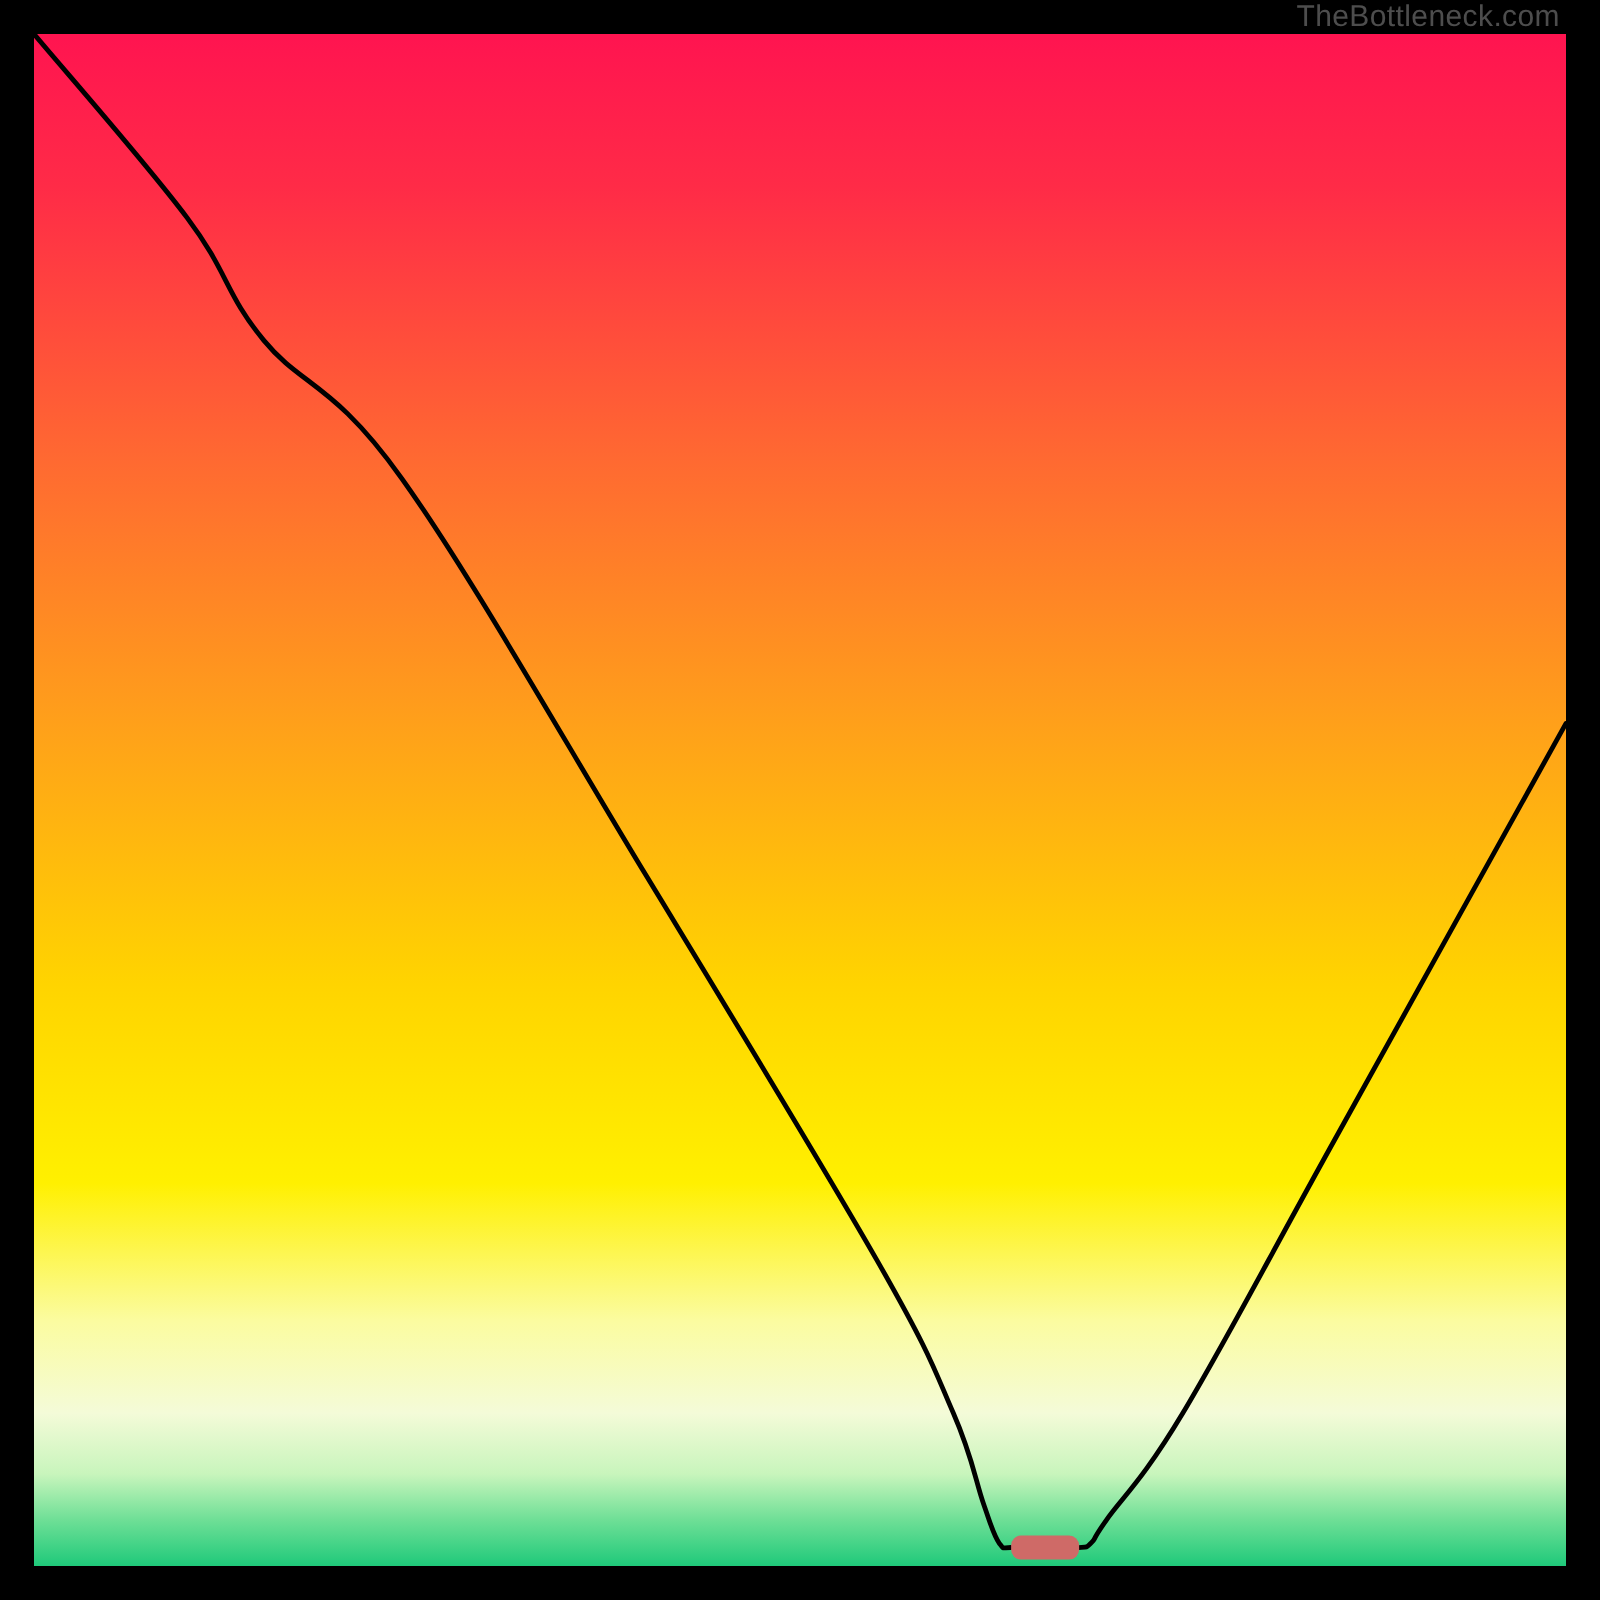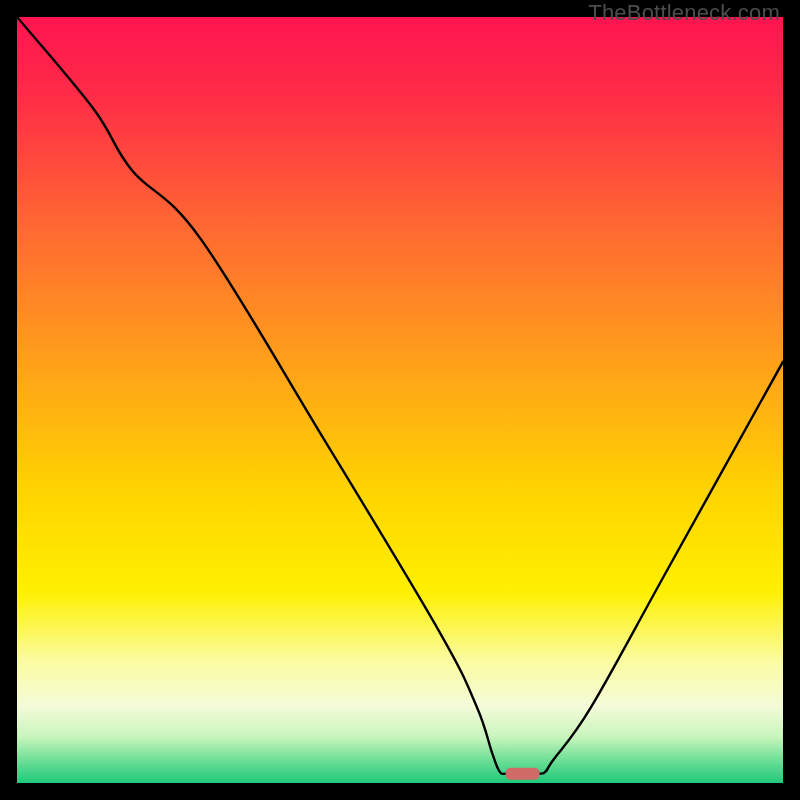--- a/index.html
+++ b/index.html
@@ -22,21 +22,21 @@
     width: 766px;
     height: 766px;
     overflow: hidden;
   }
   .watermark {
     position: absolute;
     top: 0px;
     right: 20px;
     color: #4d4d4d;
     font-family: Arial, Helvetica, sans-serif;
-    font-size: 22px;
+    font-size: 15px;
     font-weight: 500;
     letter-spacing: 0.2px;
     pointer-events: none;
   }
   svg {
     display: block;
   }
 </style>
 </head>
 <body>

